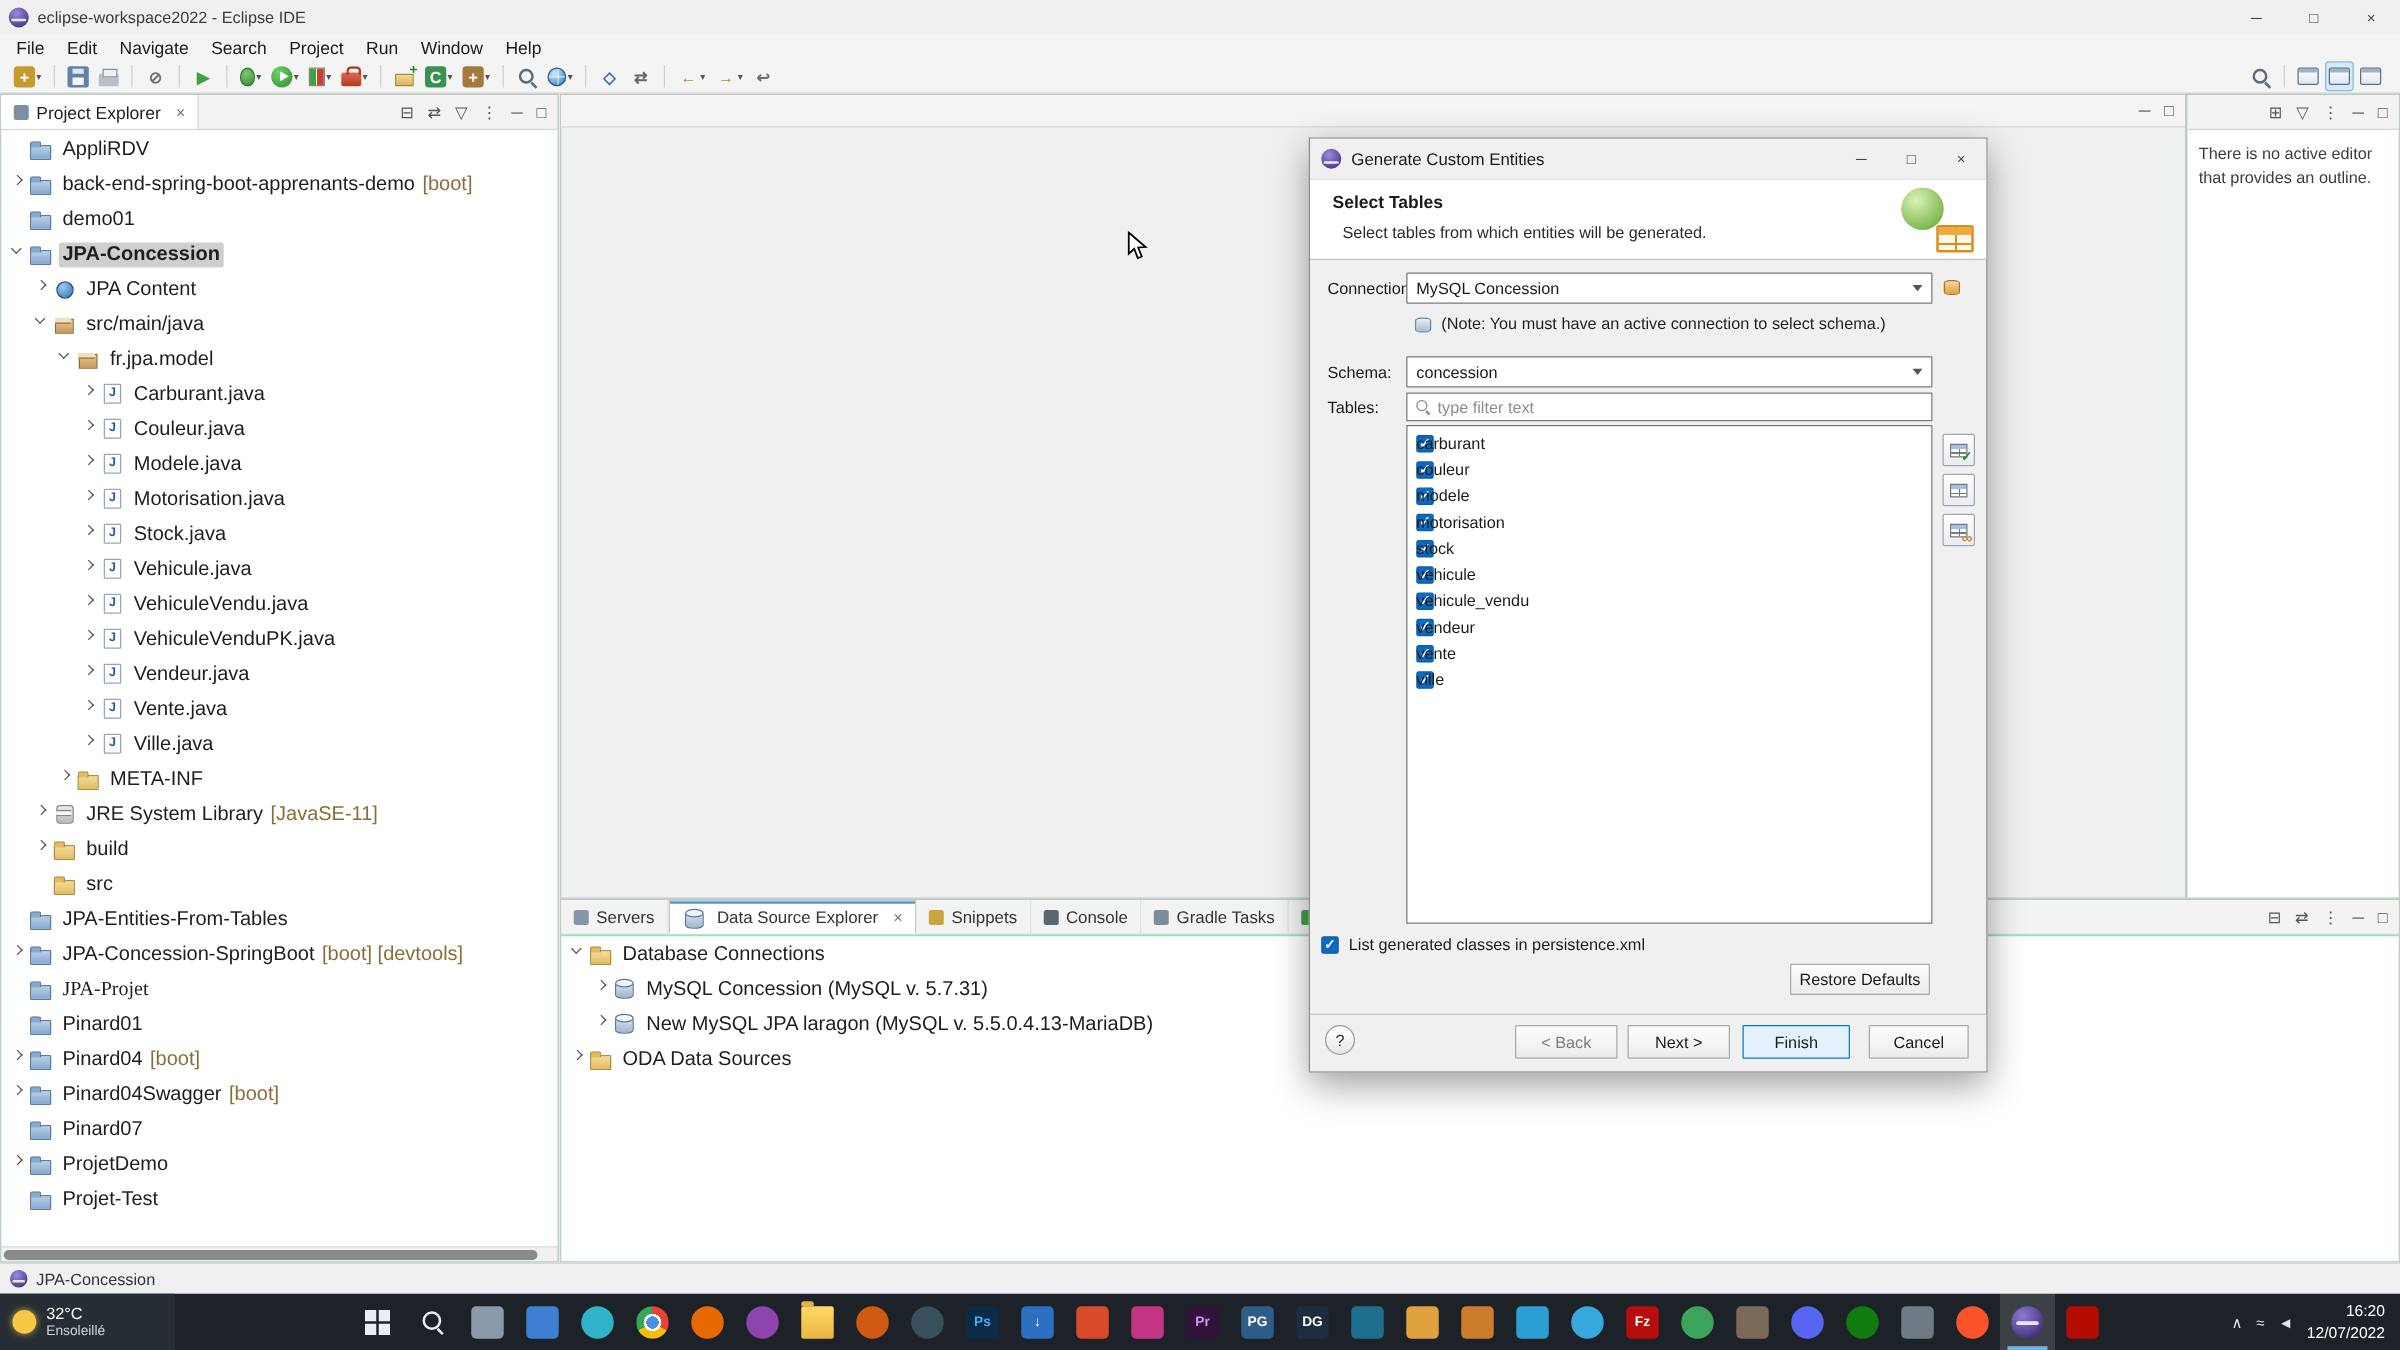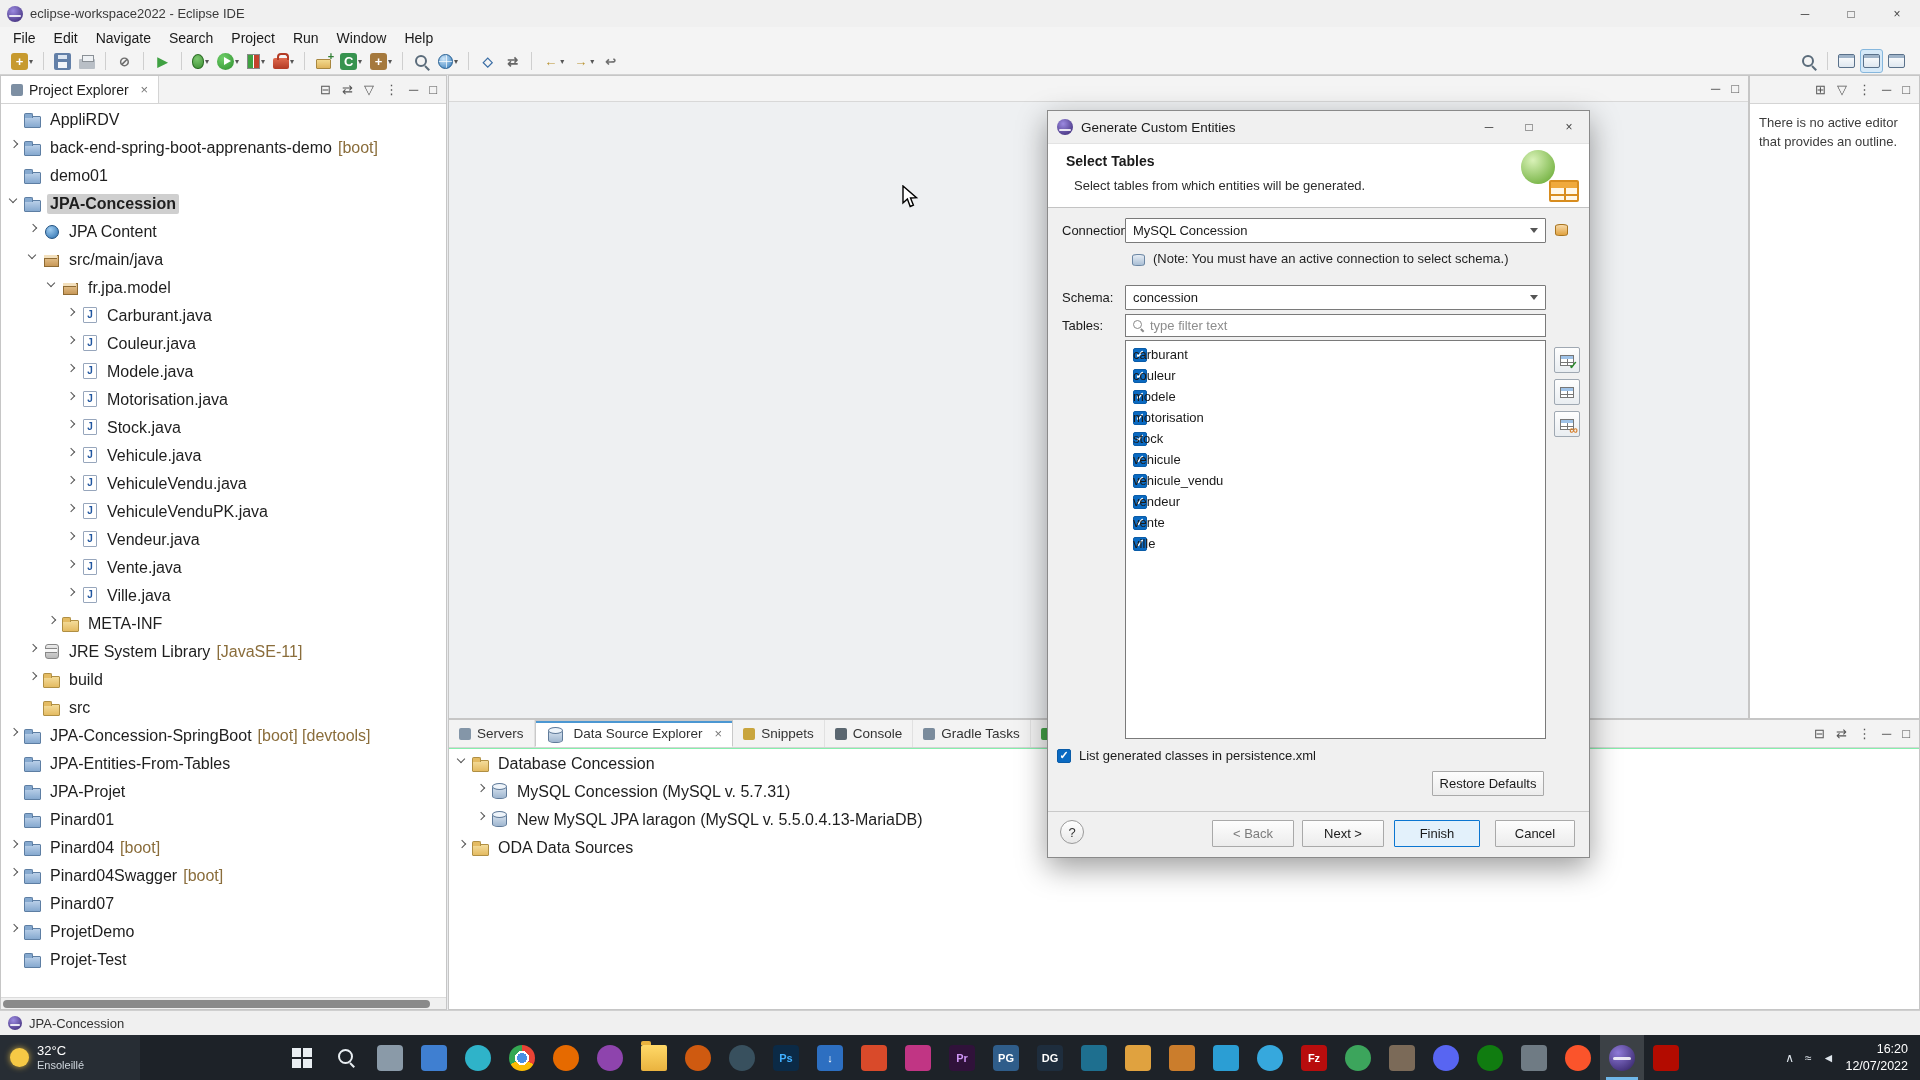--- a/index.html
+++ b/index.html
@@ -477,35 +477,35 @@
         </span>
       </div>
       <div class="trow" style="padding-left: 25px;">
         <span class="chev hid"></span>
         <span class="tico ic-folder"></span>
         <span class="tlbox">
           <span class="tlabel">src</span>
         </span>
       </div>
       <div class="trow" style="padding-left: 6px;">
+        <span class="chev hid"></span>
+        <span class="tico ic-project"></span>
+        <span class="tlbox">
+          <span class="tlabel">JPA-Entities-From-Tables</span>
+        </span>
+      </div>
+      <div class="trow" style="padding-left: 6px;">
         <span class="chev col"></span>
         <span class="tico ic-project"></span>
         <span class="tlbox">
           <span class="tlabel">JPA-Concession-SpringBoot</span>
           <span class="tsuffix">[boot] [devtools]</span>
         </span>
       </div>
-      <div class="trow" style="padding-left: 6px;">
-        <span class="chev hid"></span>
-        <span class="tico ic-project"></span>
-        <span class="tlbox">
-          <span class="tlabel">JPA-Entities-From-Tables</span>
-        </span>
-      </div>
-      <div class="trow" style="padding-left: 6px;">
+      <div class="trow" style="padding-left: 6px; font-family: Liberation Serif, serif;">
         <span class="chev hid"></span>
         <span class="tico ic-project"></span>
         <span class="tlbox">
           <span class="tlabel">JPA-Projet</span>
         </span>
       </div>
       <div class="trow" style="padding-left: 6px;">
         <span class="chev hid"></span>
         <span class="tico ic-project"></span>
         <span class="tlbox">
@@ -612,21 +612,21 @@
         <span class="hico">⋮</span>
         <span class="hico">─</span>
         <span class="hico">□</span>
       </div>
   </div>
   <div class="bp-tree">
       <div class="trow" style="padding-left: 6px;">
         <span class="chev exp"></span>
         <span class="tico ic-folder"></span>
         <span class="tlbox">
-          <span class="tlabel">Database Concession</span>
+          <span class="tlabel">Database Connections</span>
         </span>
       </div>
       <div class="trow" style="padding-left: 25px;">
         <span class="chev col"></span>
         <span class="tico ic-db"></span>
         <span class="tlbox">
           <span class="tlabel">MySQL Concession (MySQL v. 5.7.31)</span>
         </span>
       </div>
       <div class="trow" style="padding-left: 25px;">

